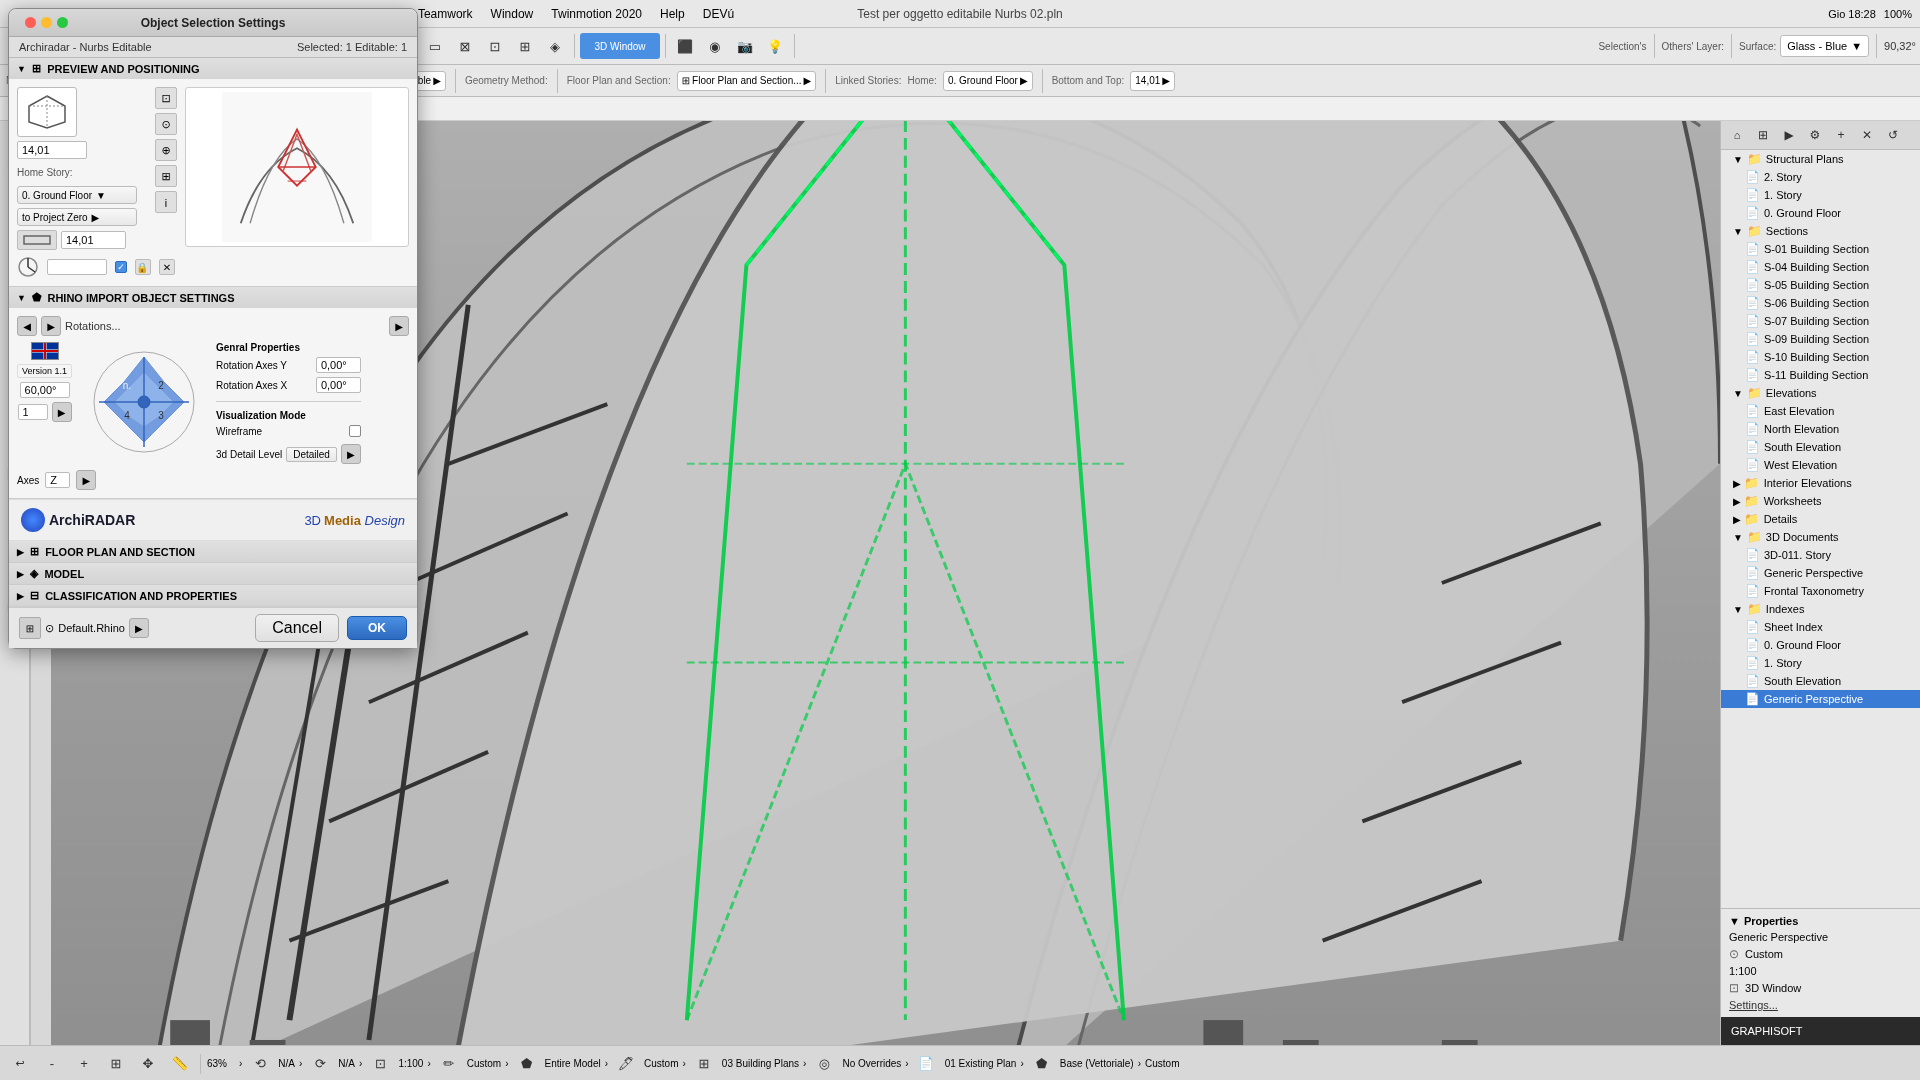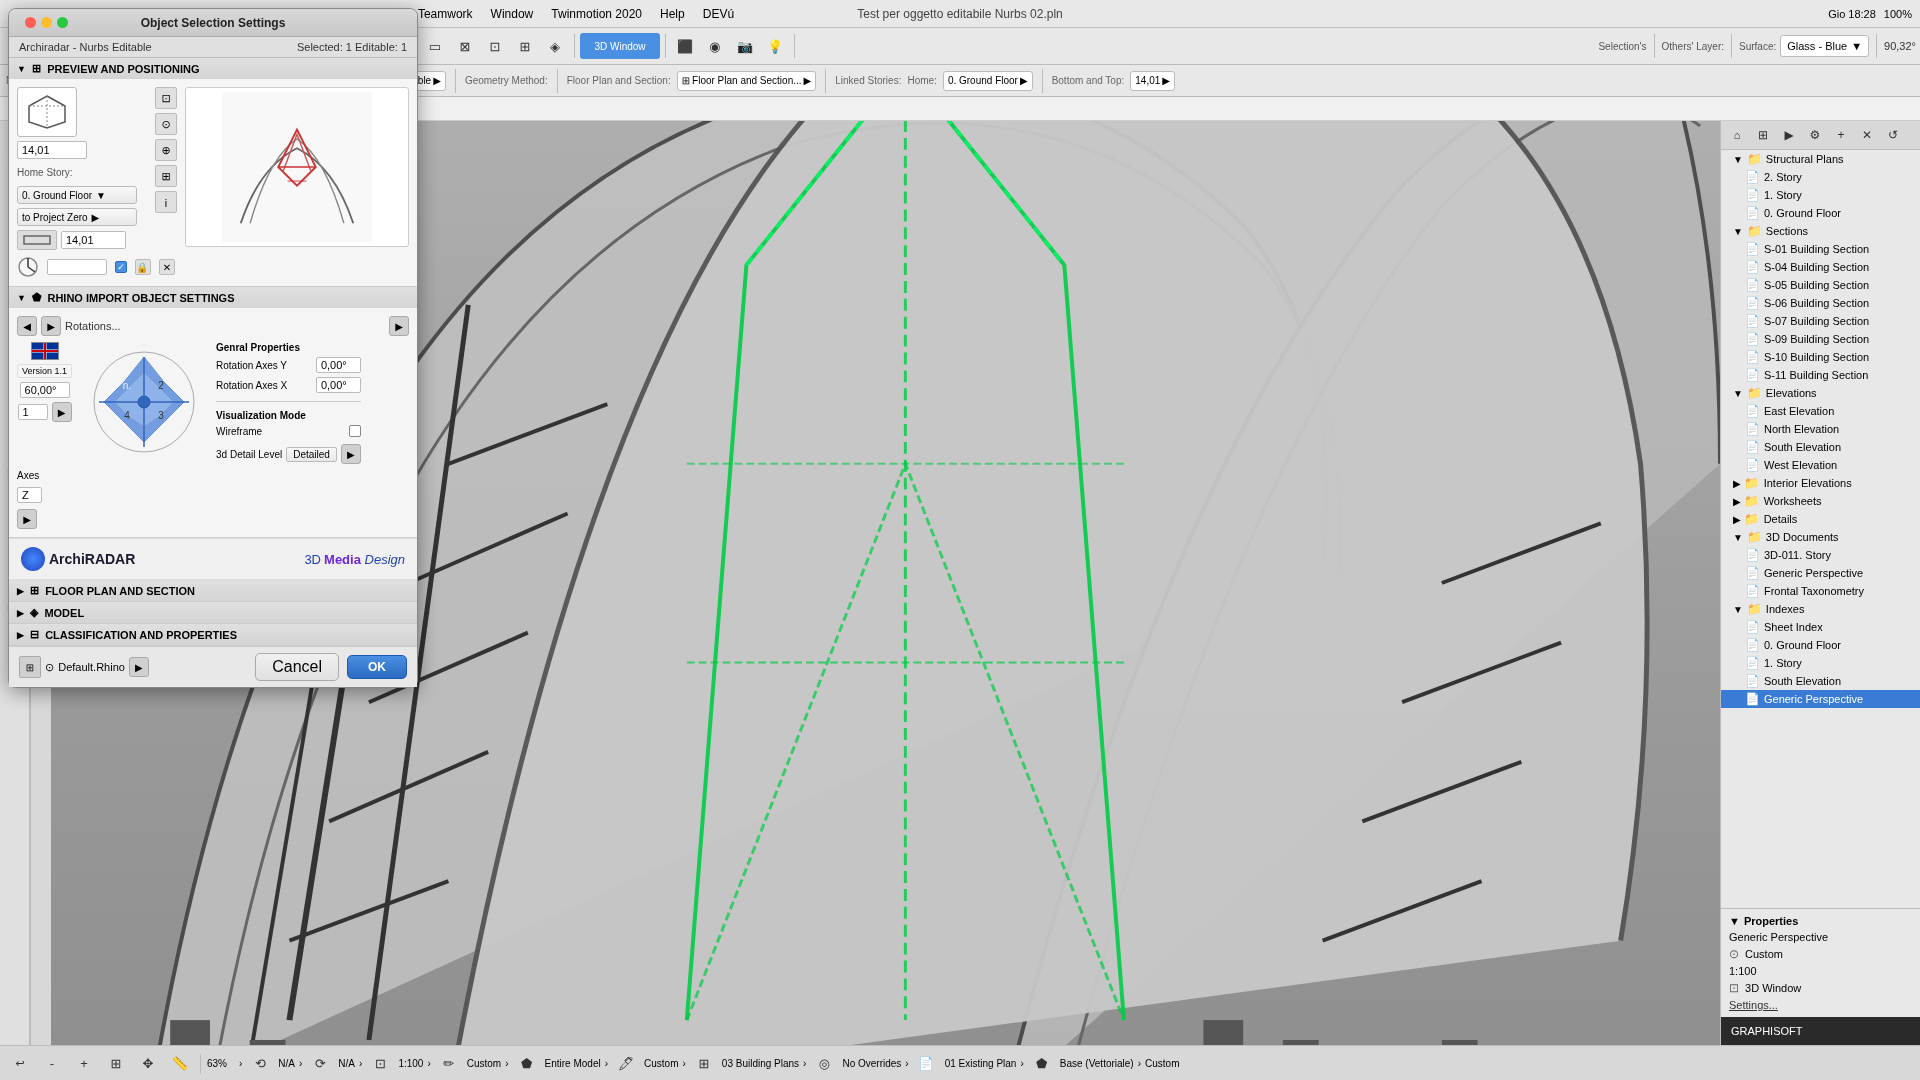--- a/index.html
+++ b/index.html
@@ -461,36 +461,36 @@
               <div class="cb"></div>
             </div>
             <div class="detail-level">
               <span>3d Detail Level</span>
               <div class="detail-btn">Detailed</div>
               <div class="nav-arrow">▶</div>
             </div>
           </div>
         </div>
 
-        <div style="display: flex; gap: 6px; flex-direction: column;">
+        <div style="display: flex; align-items: center; gap: 6px;">
           <span style="font-size: 10px;">Axes</span>
           <input class="angle-input" style="width: 25px;" value="Z">
           <div class="nav-arrow">▶</div>
         </div>
       </div>
     </div>
 
     <div class="logo-area">
       <div style="display: flex; align-items: center; gap: 4px;">
         <div style="width: 24px; height: 24px; background: radial-gradient(circle, #4488ff, #2244bb); border-radius: 50%;"></div>
         <span style="font-size: 14px; font-weight: 700; color: #1a1a2e;">ArchiRADAR</span>
       </div>
       <div>
         <span style="font-size: 13px; color: #2244aa;">3D</span>
-        <span style="font-size: 13px; font-weight: 600; color: #6d28d9;"> Media </span>
+        <span style="font-size: 13px; font-weight: 600; color: #a16207;"> Media </span>
         <span style="font-size: 13px; color: #2244aa; font-style: italic;">Design</span>
       </div>
     </div>
 
     <div class="panel-section">
       <div class="panel-section-header">
         <span class="arrow">▶</span>
         <span>⊞</span>
         <span>FLOOR PLAN AND SECTION</span>
       </div>

